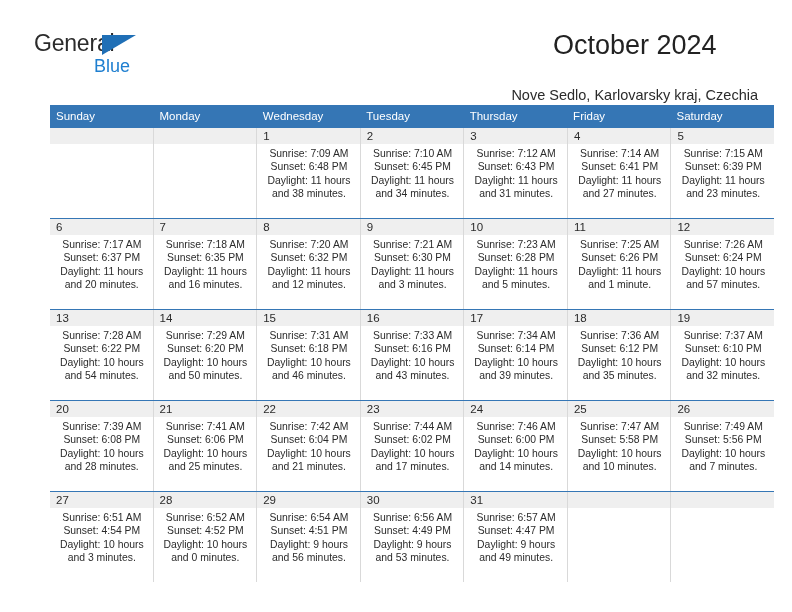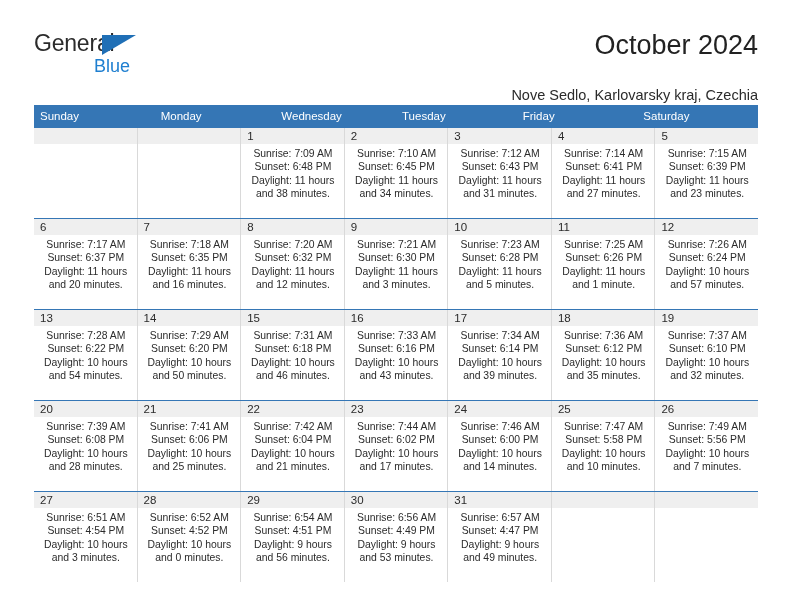--- a/index.html
+++ b/index.html
@@ -62,41 +62,41 @@
     font-size: 18px;
     color: #1f7fd0;
     line-height: 26px;
     font-family: "Liberation Sans", sans-serif;
   }
 
   .title-block {
     position: absolute;
     right: 0;
     top: 0;
-    text-align: right;
+    text-align: center;
   }
   .cal-title {
     font-size: 27px;
     font-weight: normal;
     color: #222222;
     line-height: 34px;
     white-space: nowrap;
   }
   .cal-subtitle {
     font-size: 14.5px;
     color: #2b2b2b;
     line-height: 22px;
     margin-top: 22px;
     white-space: nowrap;
   }
 
   
   .calendar {
     position: absolute;
-    left: 34px;
+    left: 50px;
     top: 105px;
     width: 724px;
   }
   .weekday-row {
     display: flex;
     width: 100%;
     background: #3576b5;
   }
   .weekday {
     flex: 1 1 0;
@@ -172,20 +172,21 @@
     </div>
 
   </div>
 
   <div class="calendar">
     <div class="weekday-row" id="weekday-row">
         <div class="weekday">Sunday</div>
         <div class="weekday">Monday</div>
         <div class="weekday">Wednesday</div>
         <div class="weekday">Tuesday</div>
+        <div class="weekday">Thursday</div>
         <div class="weekday">Friday</div>
         <div class="weekday">Saturday</div>
       </div>
     <div id="calendar-body">
         <div class="week-row">
           <div class="day-cell empty">
             <div class="daynum-band"></div>
           </div>
           <div class="day-cell empty">
             <div class="daynum-band"></div>

